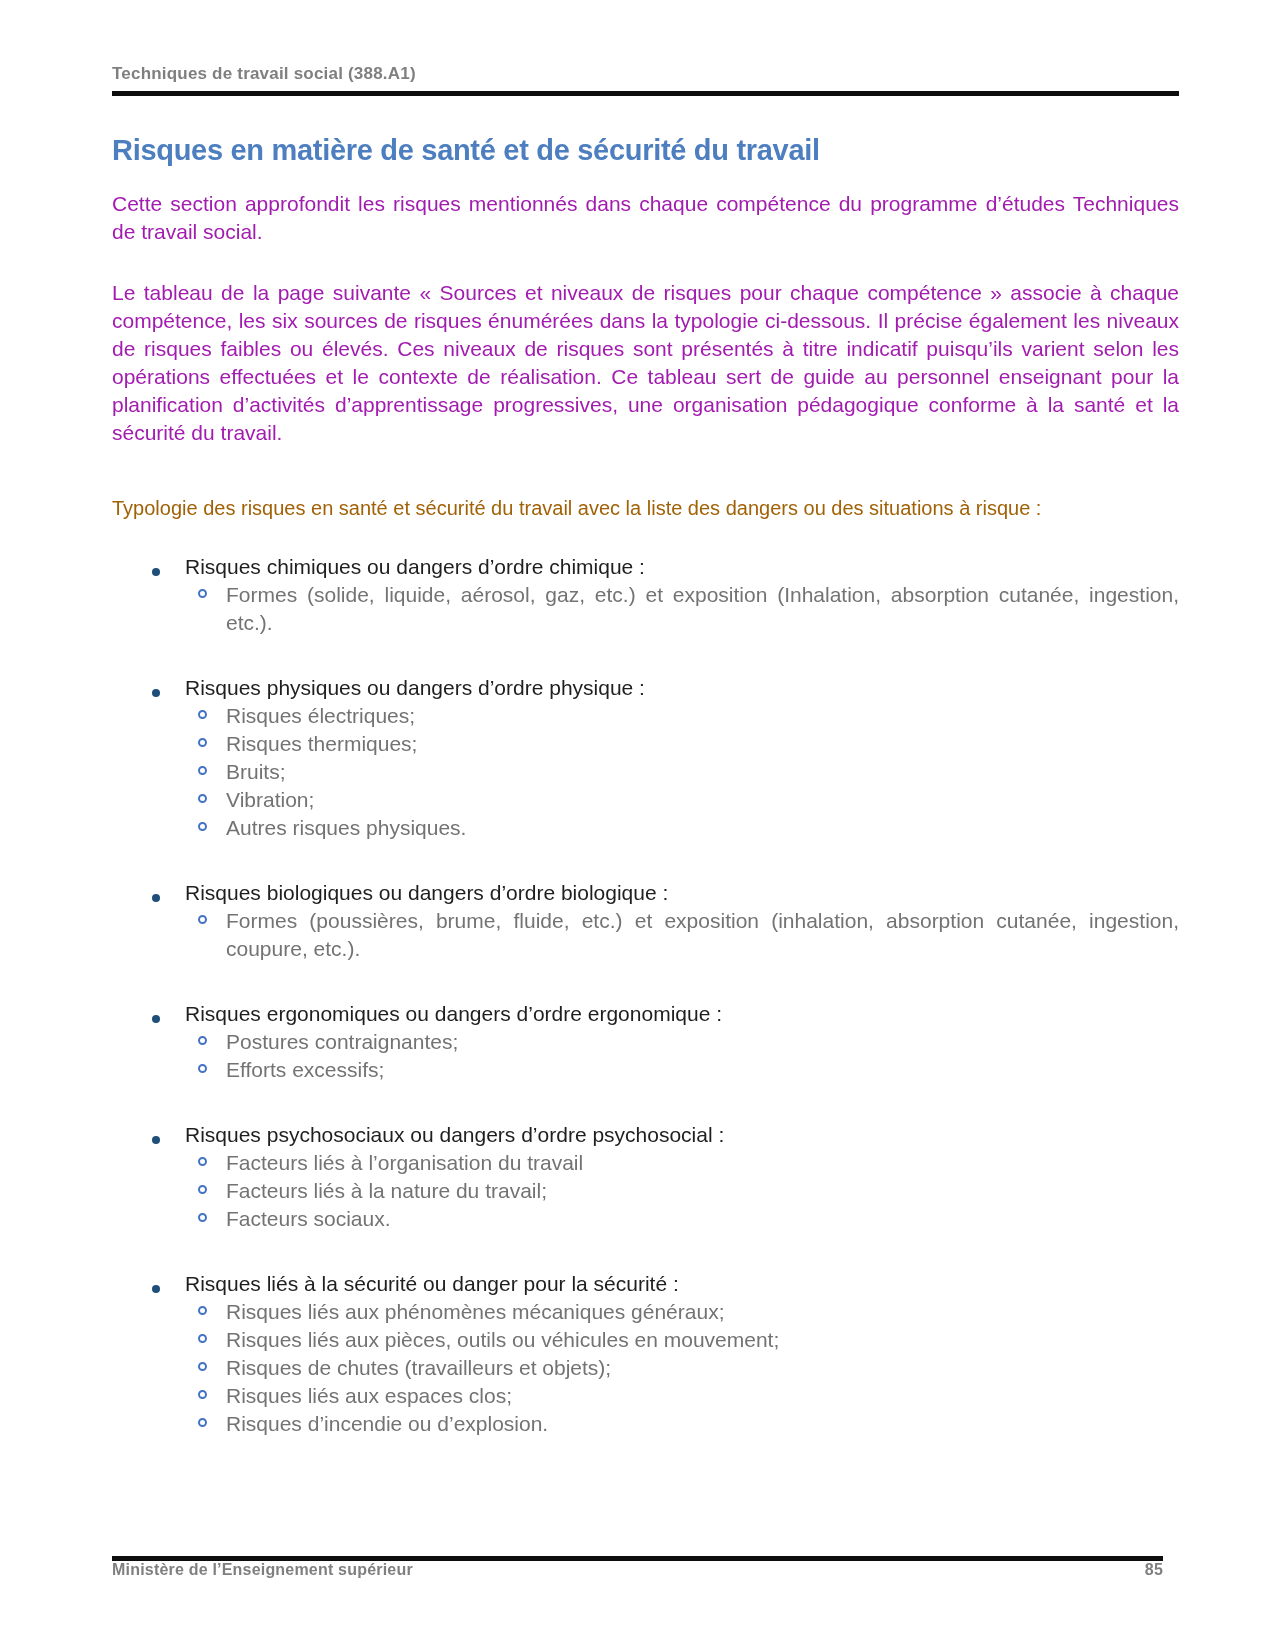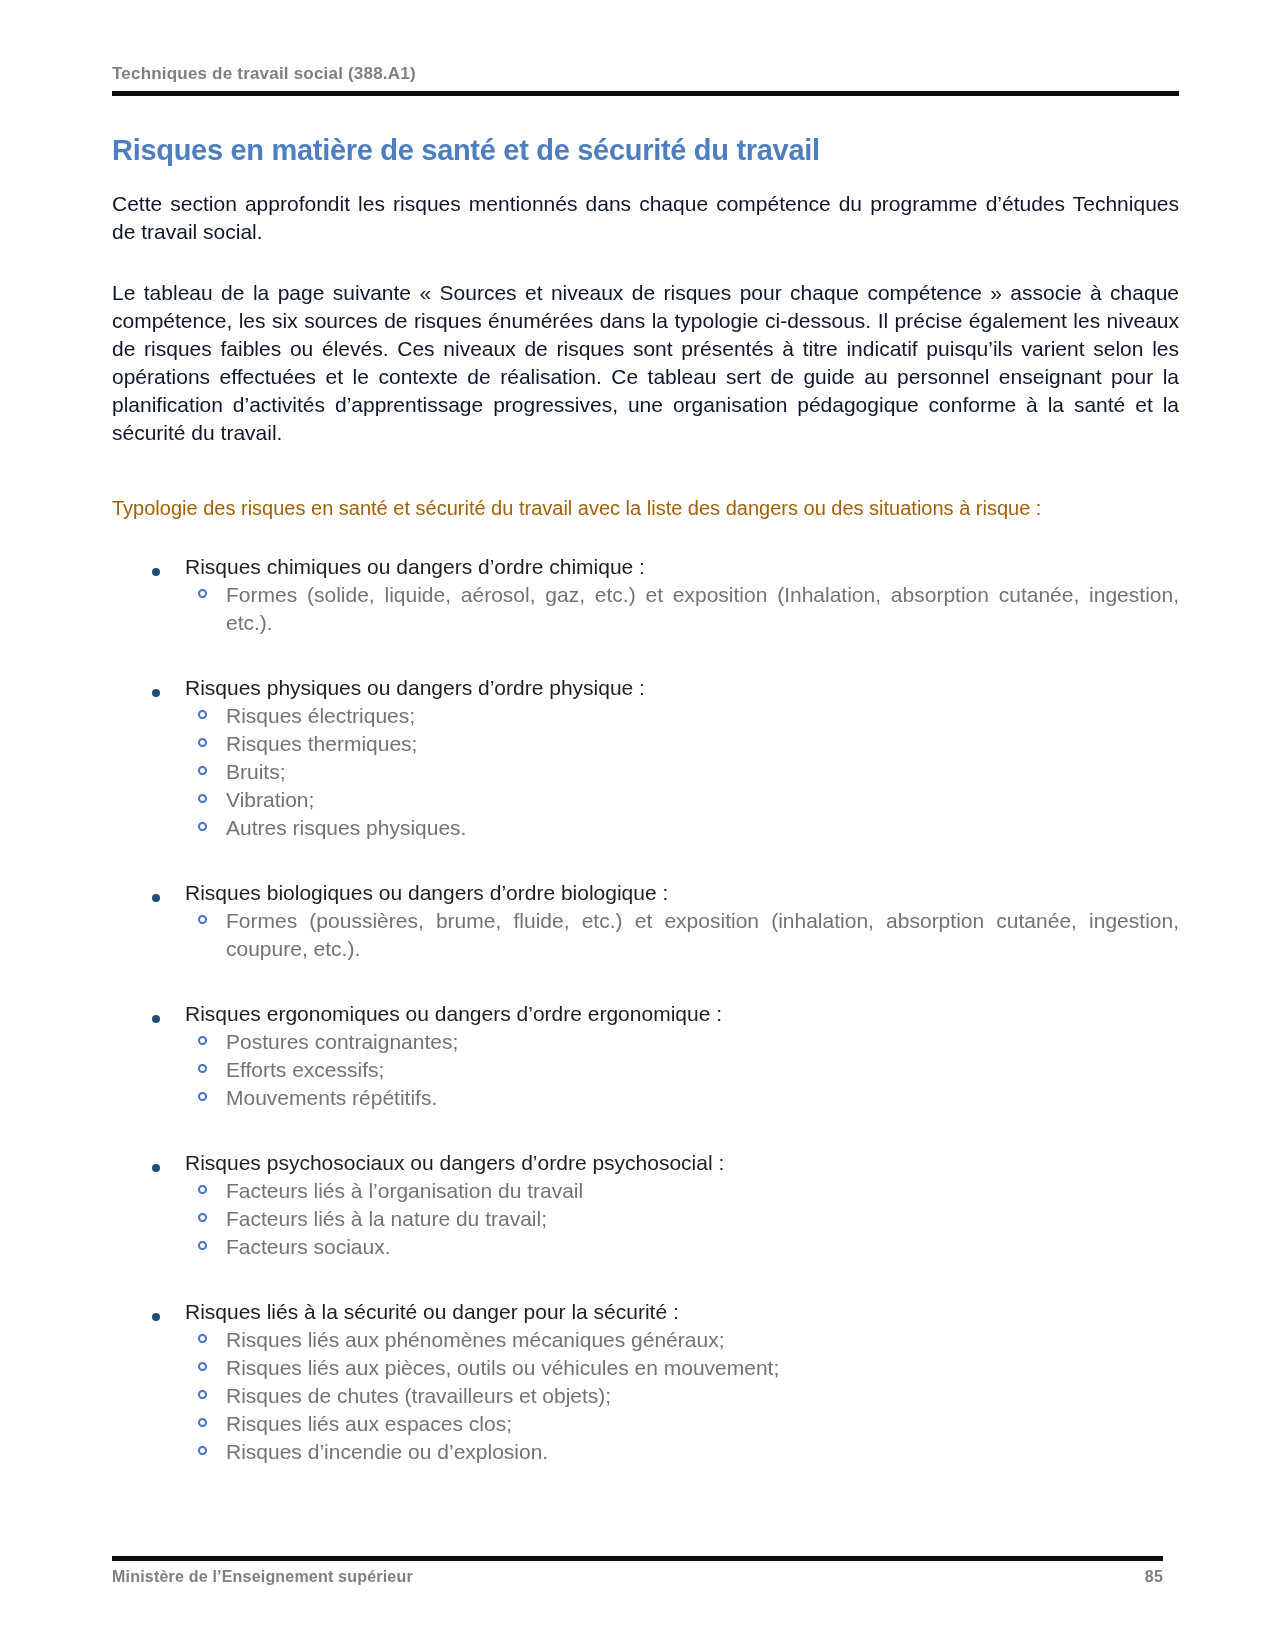--- a/index.html
+++ b/index.html
@@ -39,21 +39,21 @@
     font-weight: bold;
     color: #4d7ebf;
     letter-spacing: -0.3px;
   }
   
   .para {
     margin-top: 23px;
     font-size: 21px;
     line-height: 28px;
     text-align: justify;
-    color: #0f172a;
+    color: #a21caf;
   }
   .para + .para { margin-top: 33px; }
   .typologie {
     margin-top: 47px;
     font-size: 20px;
     line-height: 28px;
     white-space: nowrap;
     color: #a16207;
   }
   
@@ -103,21 +103,21 @@
   .footer {
     position: absolute;
     left: 112px;
     right: 112px;
     top: 1556px;
   }
   .footer-rule { border-top: 5px solid #0d0d0d; }
   .footer-row {
     display: flex;
     justify-content: space-between;
-    padding-top: 7px;
+    padding-top: 0;
     font-size: 16px;
     font-weight: bold;
     color: #7f7f7f;
     letter-spacing: 0.2px;
   }
 </style>
 </head>
 <body>
 
 <div class="page">
@@ -188,24 +188,20 @@
             <span class="bullet-dot"></span>
             <span class="group-label">Risques ergonomiques ou dangers d’ordre ergonomique :</span>
           </div>
           <div class="risk-item">
             <span class="bullet-circle"></span>
             <span class="risk-item-text">Postures contraignantes;</span>
           </div>
           <div class="risk-item">
             <span class="bullet-circle"></span>
             <span class="risk-item-text">Efforts excessifs;</span>
-          </div>
-          <div class="risk-item">
-            <span class="bullet-circle"></span>
-            <span class="risk-item-text">Mouvements répétitifs.</span>
           </div>
         </div>
         <div class="risk-group">
           <div class="group-label-row">
             <span class="bullet-dot"></span>
             <span class="group-label">Risques psychosociaux ou dangers d’ordre psychosocial :</span>
           </div>
           <div class="risk-item">
             <span class="bullet-circle"></span>
             <span class="risk-item-text">Facteurs liés à l’organisation du travail</span>

